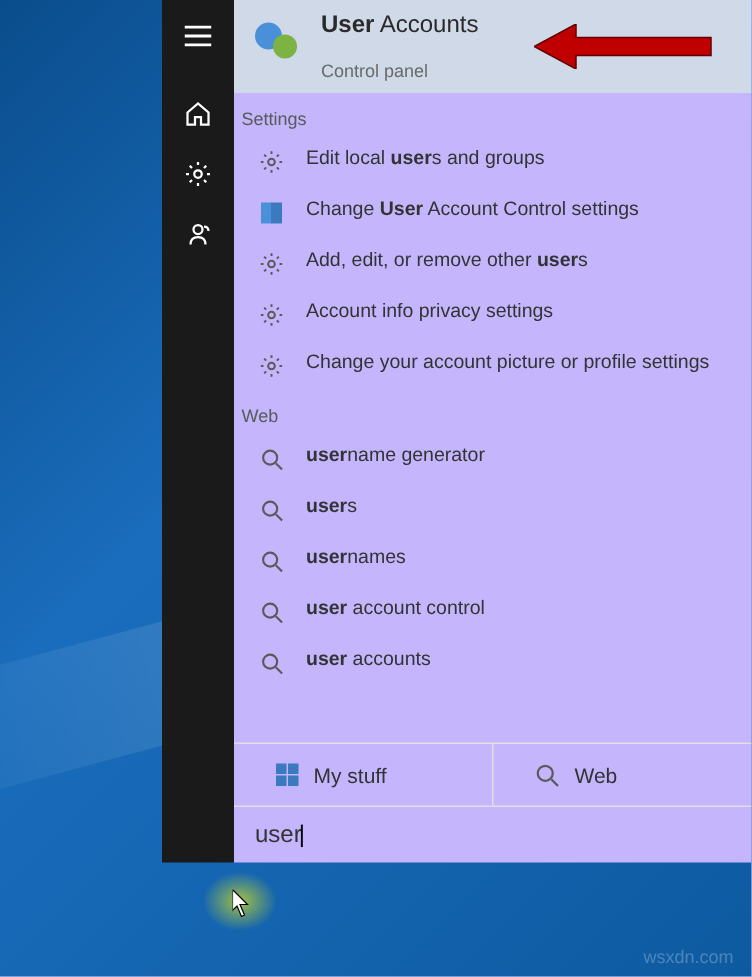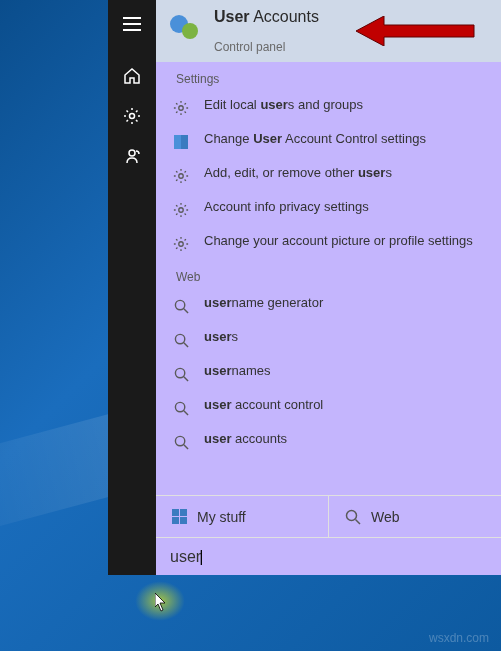--- a/index.html
+++ b/index.html
@@ -20,32 +20,32 @@
     .top-icon { width: 36px; height: 36px; margin-right: 10px; position: relative; }
     .top-icon .person1 { position: absolute; width: 18px; height: 18px; border-radius: 50%; background: #4a90d9; top: 2px; left: 2px; }
     .top-icon .person2 { position: absolute; width: 16px; height: 16px; border-radius: 50%; background: #7cb342; top: 10px; left: 14px; }
     .top-text { flex: 1; }
     .top-title { font-size: 16px; color: #2a2a2a; }
     .top-title b { font-weight: 700; }
     .top-subtitle { font-size: 12px; color: #6a6a6a; margin-top: 14px; }
     
     .arrow { position: absolute; right: 25px; top: 50%; transform: translateY(-50%); }
     
-    .section-label { font-size: 12px; color: #5a5a5a; padding: 10px 20px 4px; }
+    .section-label { font-size: 12px; color: #5a5a5a; padding: 10px 5px 4px; }
     
     .result-list { flex: 1; overflow-y: auto; }
     .result-item { display: flex; align-items: flex-start; padding: 7px 16px; cursor: pointer; }
     .result-icon { width: 18px; height: 18px; margin-right: 14px; margin-top: 2px; flex-shrink: 0; display: flex; align-items: center; justify-content: center; }
     .result-icon svg { stroke: #5a5a5a; fill: none; stroke-width: 1.5; }
     .flag-icon { width: 14px; height: 14px; background: linear-gradient(90deg, #4a90d9 50%, #3a7bc0 50%); }
     .result-text { font-size: 13px; color: #333; line-height: 1.3; }
     .result-text b { font-weight: 700; }
     
     .bottom-tabs { display: flex; border-top: 1px solid #e0e0e0; height: 42px; }
-    .btab { flex: 1; display: flex; align-items: center; justify-content: flex-start; padding: 0 16px; cursor: pointer; font-size: 14px; color: #333; }
+    .btab { flex: 1; display: flex; align-items: center; justify-content: flex-start; padding: 0 28px; cursor: pointer; font-size: 14px; color: #333; }
     .btab + .btab { border-left: 1px solid #e0e0e0; }
     .btab .icon { margin-right: 10px; display: flex; }
     .btab svg { stroke: #5a5a5a; fill: none; stroke-width: 1.5; }
     .win-logo { display: grid; grid-template-columns: 7px 7px; grid-template-rows: 7px 7px; gap: 1px; }
     .win-logo span { background: #3a7bc0; }
     
     .search-box { height: 38px; border-top: 1px solid #e0e0e0; display: flex; align-items: center; padding: 0 14px; font-size: 16px; color: #333; }
     .cursor-caret::after { content: '|'; color: #000; animation: blink 1s infinite; margin-left: -2px; }
     @keyframes blink { 50% { opacity: 0; } }
     

